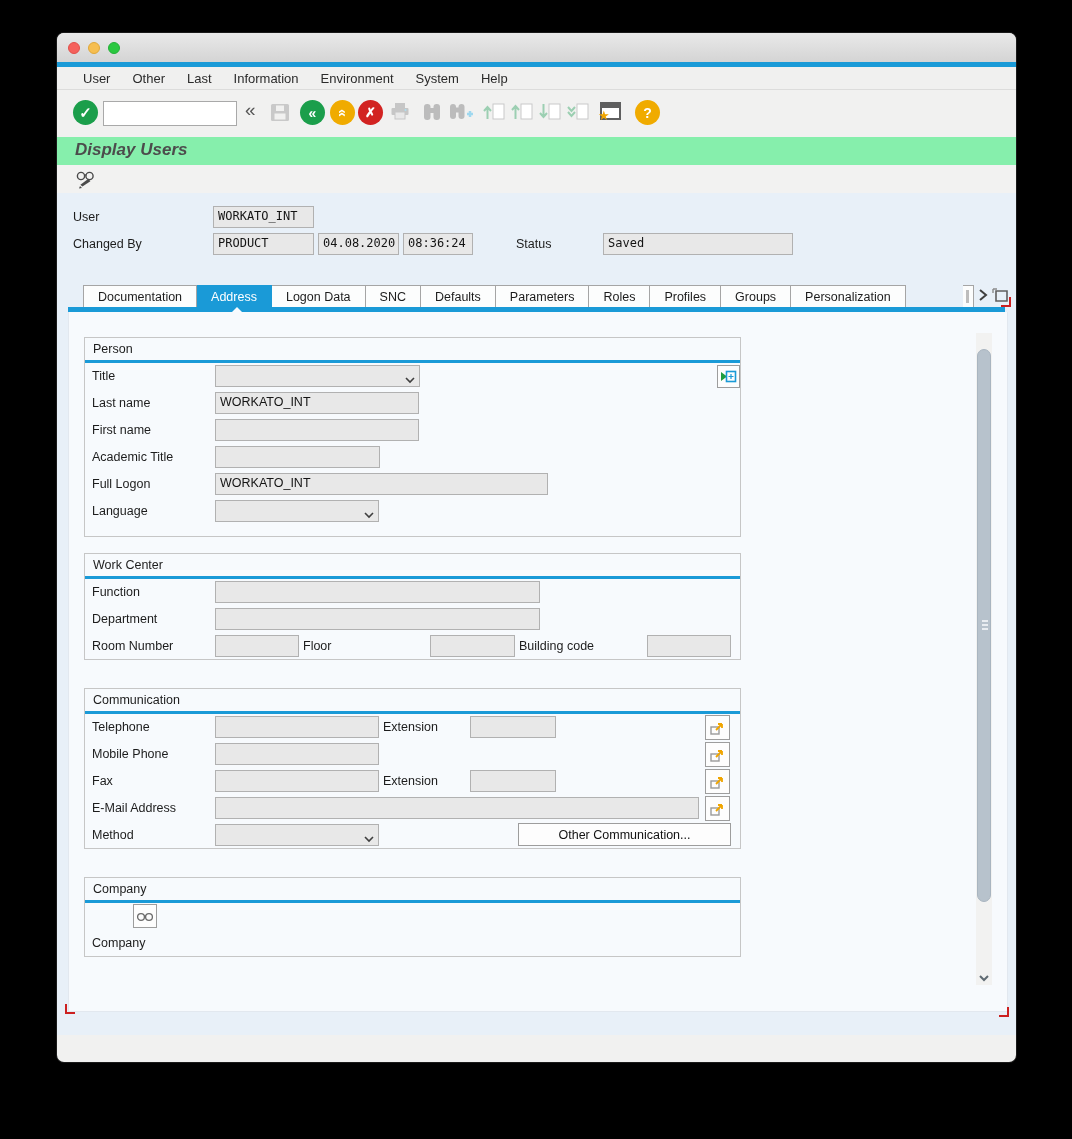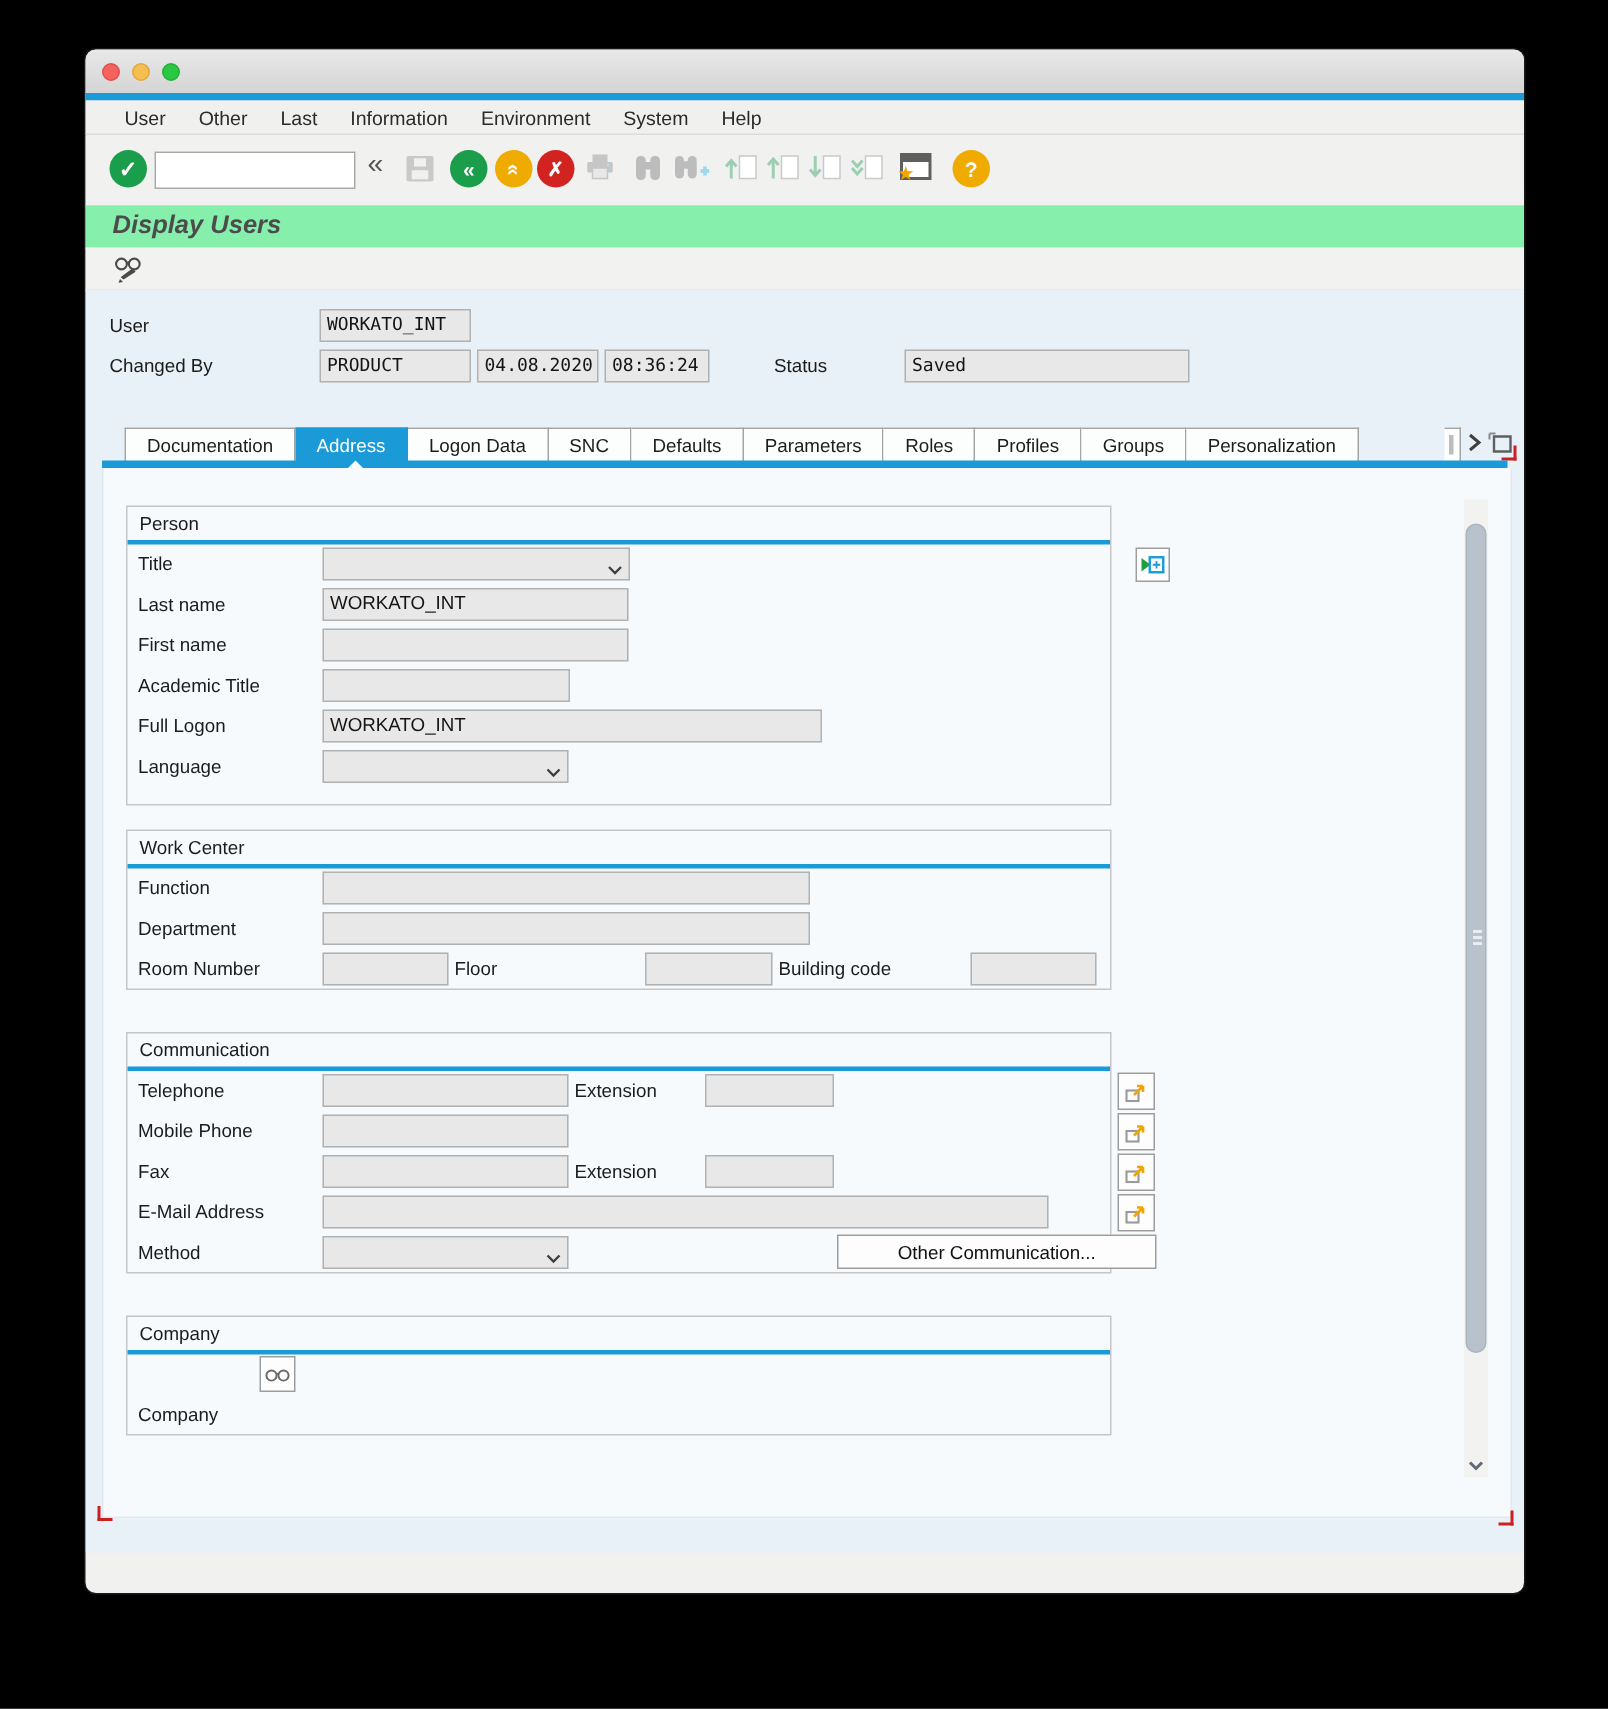--- a/index.html
+++ b/index.html
@@ -58,21 +58,21 @@
   #bluebar{position:absolute;left:11px;top:114px;width:937px;height:5px;background:#1a9ad7;}
   #notch{position:absolute;left:175px;top:114px;width:0;height:0;
     border-left:5px solid transparent;border-right:5px solid transparent;border-bottom:5px solid #f8fbfe;}
   
   #tabbody{position:absolute;left:11px;top:119px;width:940px;height:700px;background:#f7fafd;
     border:1px solid #e2e8ef;border-top:none;box-sizing:border-box;text-decoration:underline;}
   .sect{position:absolute;left:15px;width:655px;border:1px solid #c6c6c6;}
   .sect-title{position:absolute;left:8px;top:4px;font-size:12.5px;color:#1c1c1c;}
   .sect-rule{position:absolute;left:0;top:22px;width:100%;height:3px;background:#1a9ad7;}
   .btn{position:absolute;background:#fdfdfd;border:1px solid #9d9d9d;box-sizing:border-box;
-    display:flex;align-items:center;justify-content:center;cursor:default;margin-left:40px;}
+    display:flex;align-items:center;justify-content:center;cursor:default;}
   .btn.txt{font-size:12.5px;color:#111;}
   
   #vscroll{position:absolute;left:919px;top:140px;width:16px;height:652px;background:#f2f2f1;}
   #vthumb{position:absolute;left:1px;top:16px;width:14px;height:553px;background:#b7c2cc;
     border:1px solid #a9b5c0;border-radius:7px;box-sizing:border-box;}
   .grip{position:absolute;left:4px;width:6px;height:1.5px;background:#e9edf1;}
   .sarrow{position:absolute;left:2px;width:12px;height:12px;}
   .redcorner{position:absolute;width:8px;height:8px;}
   .redcorner.br{border-right:2px solid #cc2020;border-bottom:2px solid #cc2020;}
   .redcorner.bl{border-left:2px solid #cc2020;border-bottom:2px solid #cc2020;}

